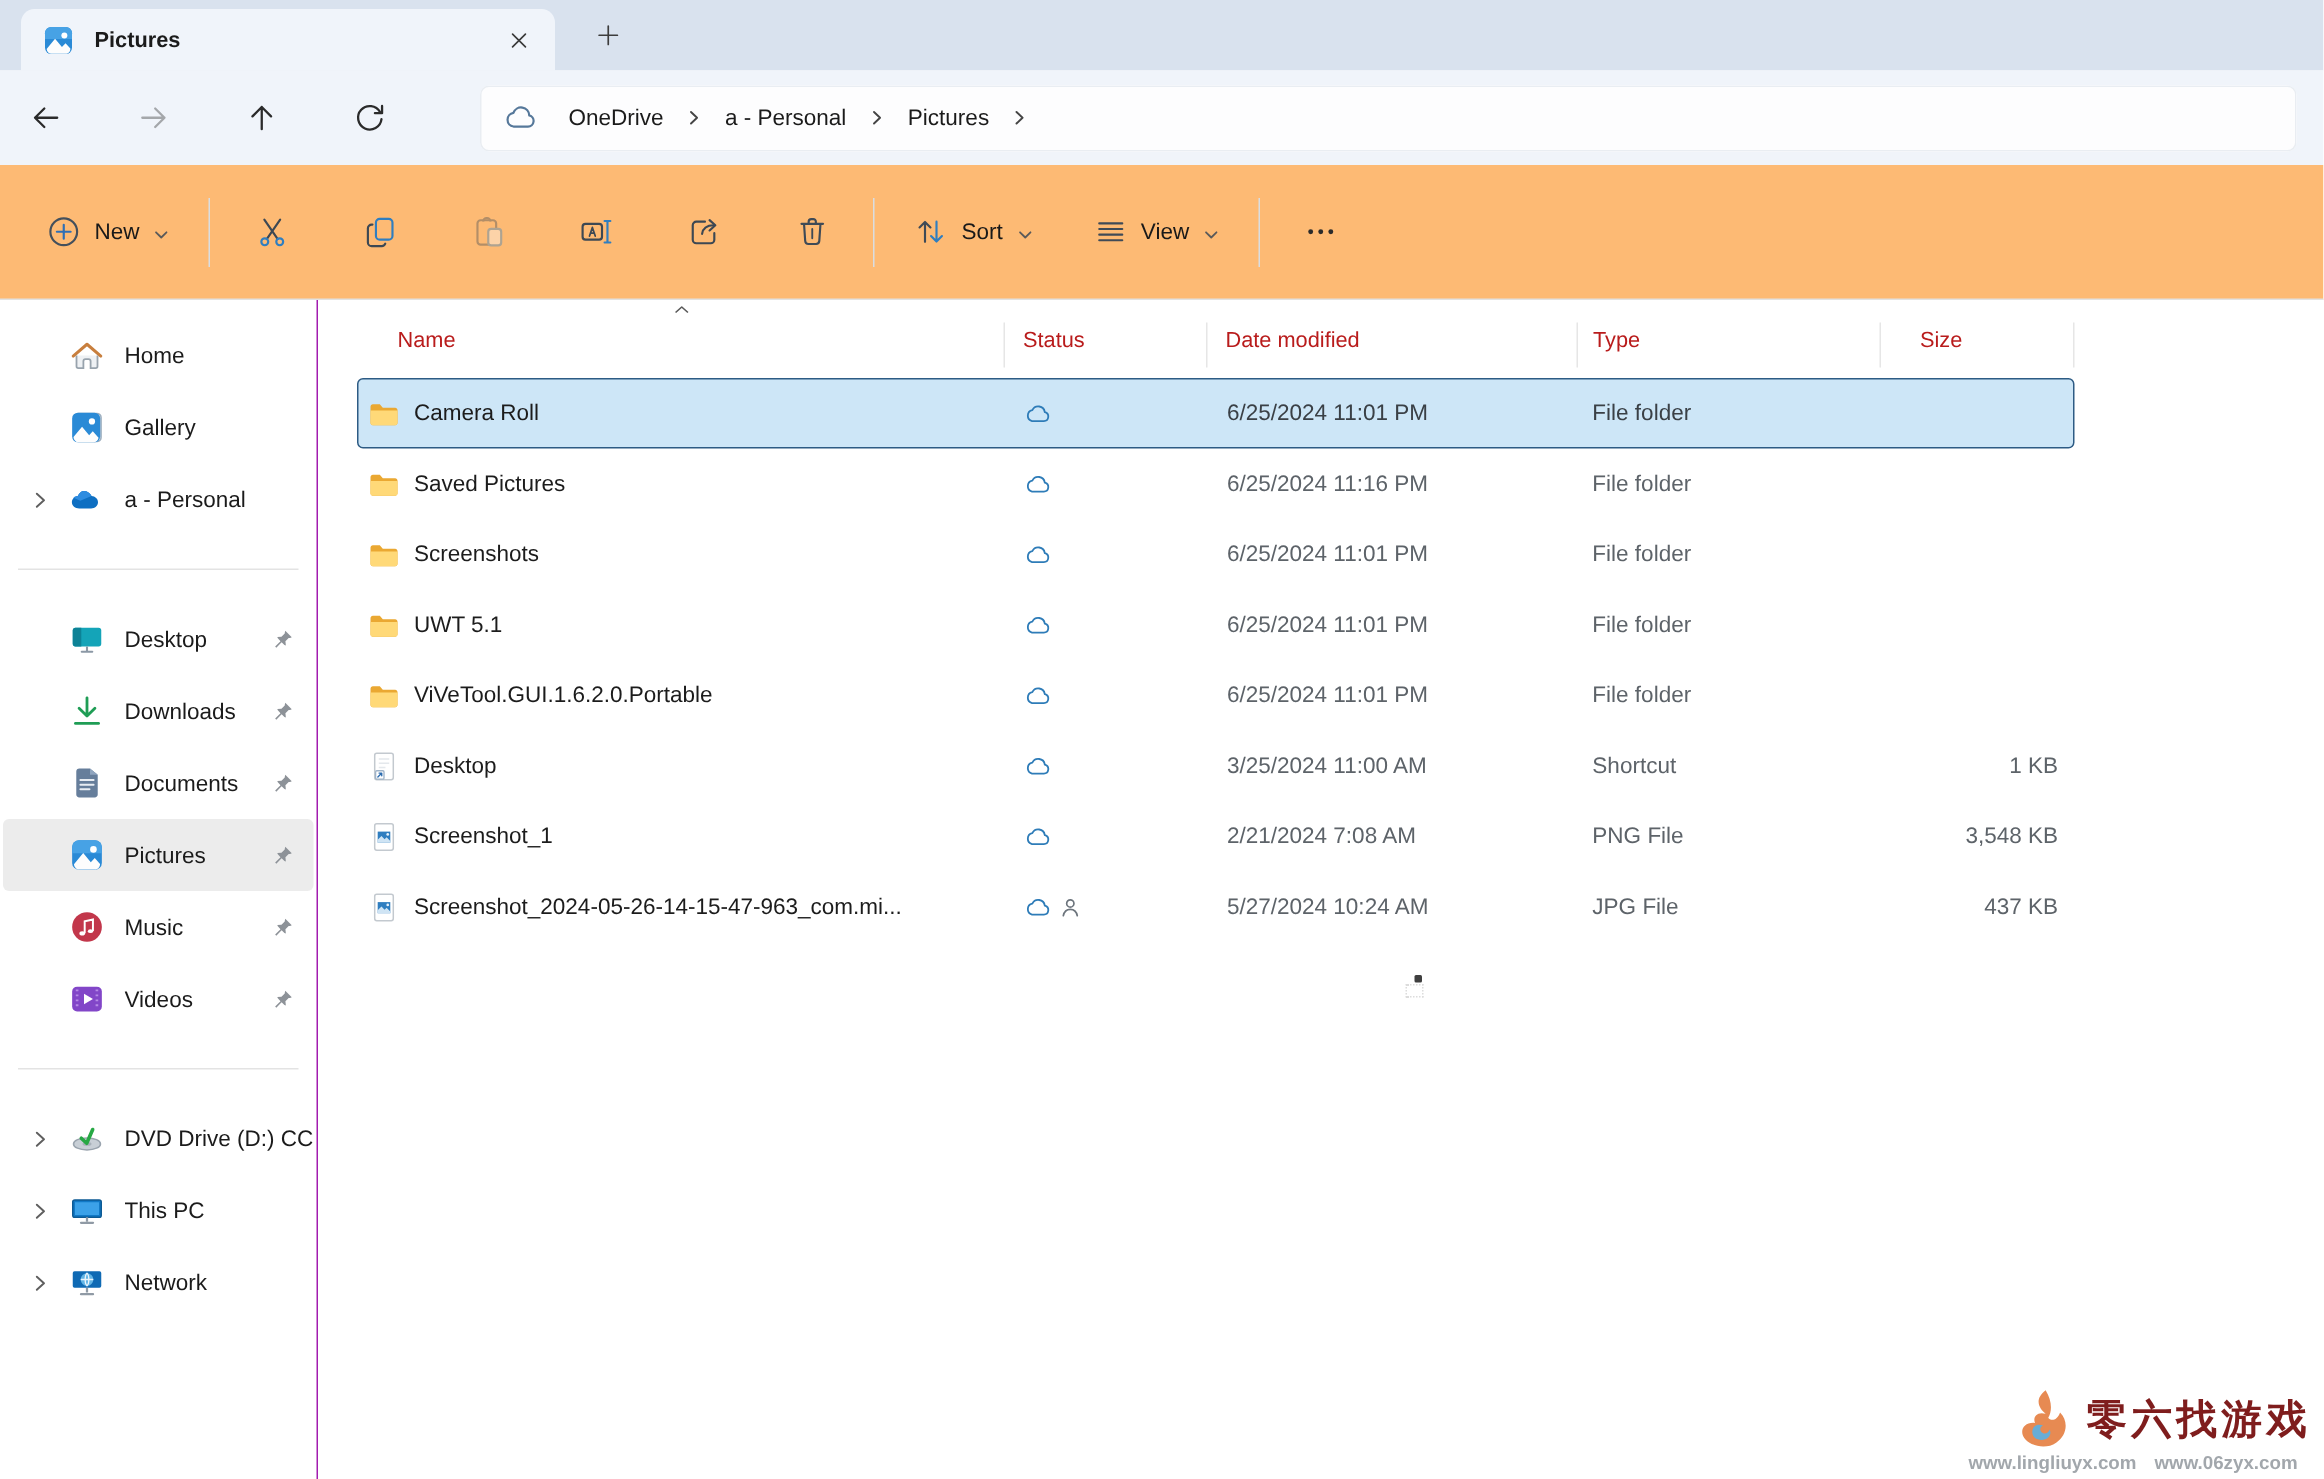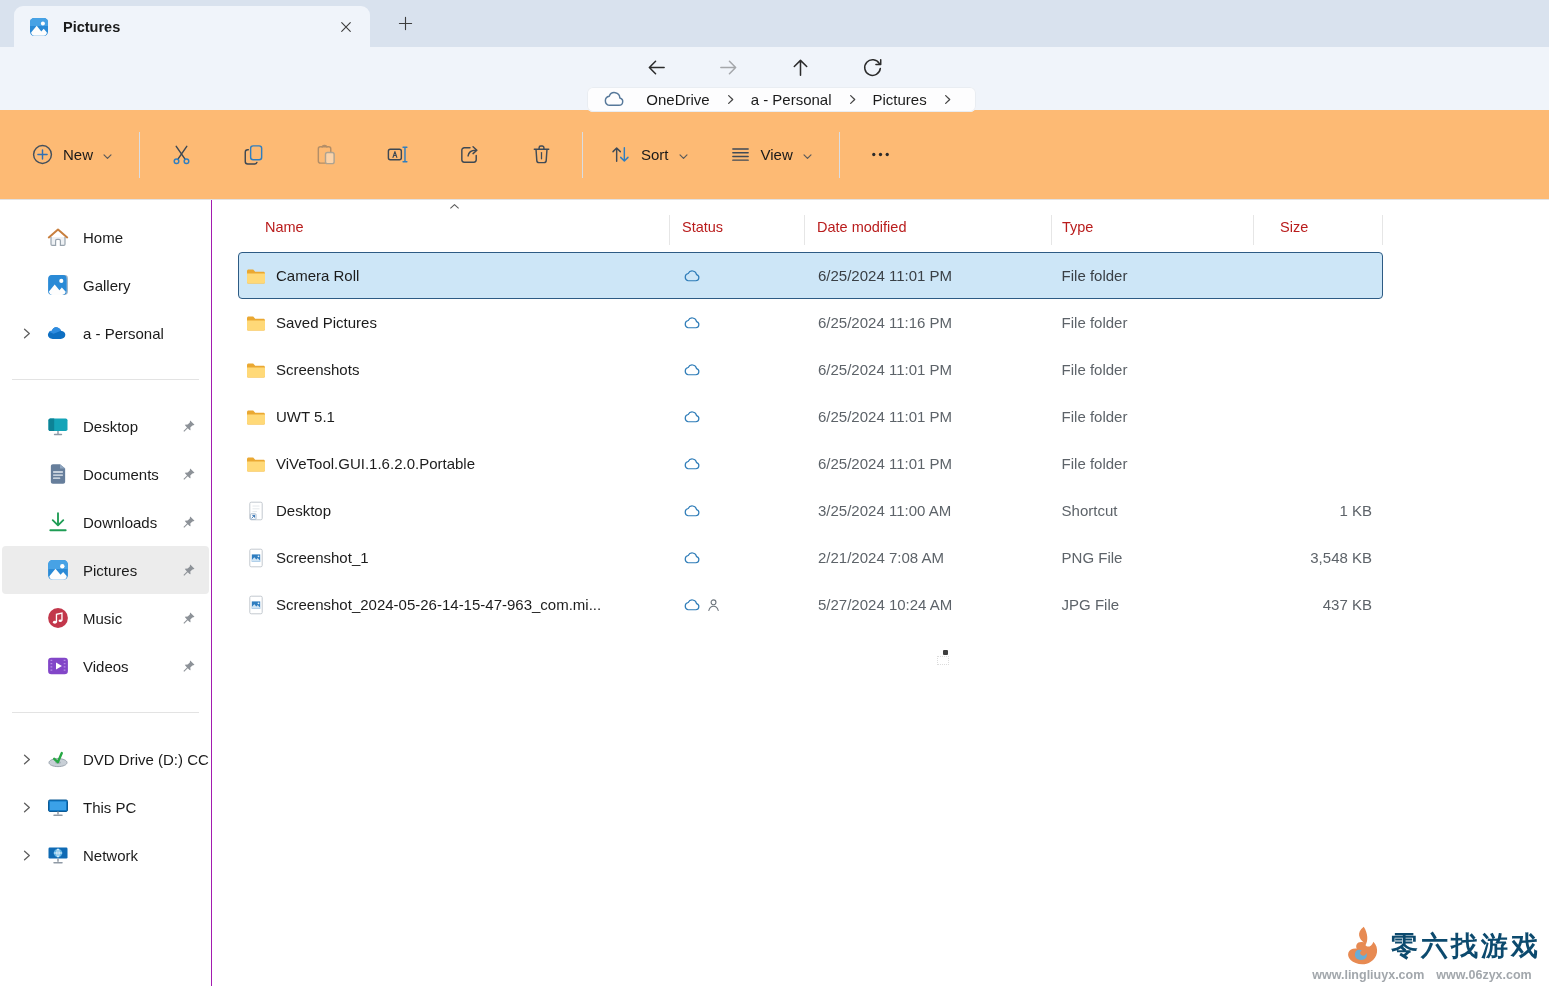--- a/index.html
+++ b/index.html
@@ -22,21 +22,21 @@
     padding:0 10px 0 15px;
   }
   .tab-ic { width:20px; height:20px; }
   .tab-title { flex:1; margin-left:14px; font-size:14.5px; font-weight:600; color:#1b1b1b; }
   .tab-close { width:28px; height:28px; border-radius:5px; }
   .tab-close svg { width:12px; height:12px; }
   .newtab { width:34px; height:34px; margin-left:18px; align-self:center; display:flex; align-items:center; justify-content:center; border-radius:5px; }
   .newtab .ic { width:15px; height:15px; }
 
   
-  .navbar { height:63px; background:#f0f4fa; display:flex; align-items:center; padding-left:8px;flex-direction:column; }
+  .navbar { height:63px; background:#f0f4fa; display:flex; align-items:center; padding-left:8px; }
   .nav-btns { display:flex; align-items:center; }
   .nav-btn { width:44px; height:40px; margin-right:28px; display:flex; align-items:center; justify-content:center; border-radius:5px; }
   .nav-btn .ic { width:21px; height:21px; }
   .disabled { opacity:.38; }
   .addressbar {
     flex:1; height:44px; margin-left:24px; margin-right:18px;
     background:#fdfdfe; border-radius:6px; box-shadow:inset 0 0 0 1px #e9edf2;
     display:flex; align-items:center; padding:0 16px;
   }
   .crumb-cloud { width:23px; height:17px; margin-right:12px; }
@@ -92,21 +92,21 @@
   .cell-size { width:129px; padding-right:10px; text-align:right; color:#5d6369; }
   .file-row.selected .cell-date, .file-row.selected .cell-type, .file-row.selected .cell-size { color:#3a4046; }
 
   .cursor-dot { position:absolute; left:731px; top:450px; width:5px; height:5px; background:#3f3f3f; border-radius:1px; }
   .cursor-ghost { position:absolute; left:725px; top:456px; width:12px; height:9px; border:1px dotted #dcdcdc; }
 
   
   .watermark { position:absolute; right:8px; bottom:4px; width:238px; }
   .wm-top { display:flex; align-items:center; justify-content:flex-end; gap:8px; }
   .wm-logo { width:42px; height:42px; }
-  .wm-title { font-size:27px; font-weight:bold; color:#0c4a6e; letter-spacing:3px; white-space:nowrap; }
+  .wm-title { font-size:27px; font-weight:bold; color:#7f1d1d; letter-spacing:3px; white-space:nowrap; }
   .wm-urls { display:flex; justify-content:center; gap:12px; font-size:12.5px; font-weight:bold; color:#a2a7ac; margin-top:1px; }
 </style>
 </head>
 <body>
 
 <div class="tabbar">
   <div class="tab">
     <span class="ic tab-ic">
         <svg viewBox="0 0 20 20">
           <rect x="1" y="1" width="18" height="18" rx="4.2" fill="#2a8ad6"></rect>
@@ -386,46 +386,46 @@
             </svg>
           </span>
   </div>
         <div class="side-item">
     <span class="ic expand" style="visibility: hidden;">
             <svg viewBox="0 0 12 12">
               <path d="M4.2 2L8.6 6 4.2 10" fill="none" stroke="#5f5f5f" stroke-width="1.2" stroke-linecap="round" stroke-linejoin="round"></path>
             </svg>
           </span>
     <span class="ic s-ic">
+            <svg viewBox="0 0 20 20">
+              <path d="M10 2v10.5M5.2 8.3L10 13l4.8-4.7" fill="none" stroke="#1f9d55" stroke-width="1.7" stroke-linecap="round" stroke-linejoin="round"></path>
+              <path d="M3 17.5h14" stroke="#1f9d55" stroke-width="1.7" stroke-linecap="round"></path>
+            </svg>
+          </span>
+    <span class="side-label">Downloads</span>
+    <span class="ic pin">
+            <svg viewBox="0 0 16 16">
+              <path d="M9.8 1.6l4.6 4.6-1.2.5-1 .1-2.3 2.3.3 3-1-.3-2-2-3.8 3.8-.8-.8L6.4 9 4.5 7l-.4-1 3-.1 2.3-2.3.1-1z" fill="#8d9298"></path>
+            </svg>
+          </span>
+  </div>
+        <div class="side-item">
+    <span class="ic expand" style="visibility: hidden;">
+            <svg viewBox="0 0 12 12">
+              <path d="M4.2 2L8.6 6 4.2 10" fill="none" stroke="#5f5f5f" stroke-width="1.2" stroke-linecap="round" stroke-linejoin="round"></path>
+            </svg>
+          </span>
+    <span class="ic s-ic">
             <svg viewBox="0 0 18 20">
               <path d="M2.5 3c0-1 .8-1.8 1.8-1.8h6.5L15.5 5v12c0 1-.8 1.8-1.8 1.8H4.3c-1 0-1.8-.8-1.8-1.8z" fill="#667e9b"></path>
               <path d="M10.8 1.2L15.5 5h-4.7z" fill="#8fa5bf"></path>
               <path d="M5 8.2h8M5 11h8M5 13.8h5.5" stroke="#e8edf3" stroke-width="1.2" stroke-linecap="round"></path>
             </svg>
           </span>
     <span class="side-label">Documents</span>
-    <span class="ic pin">
-            <svg viewBox="0 0 16 16">
-              <path d="M9.8 1.6l4.6 4.6-1.2.5-1 .1-2.3 2.3.3 3-1-.3-2-2-3.8 3.8-.8-.8L6.4 9 4.5 7l-.4-1 3-.1 2.3-2.3.1-1z" fill="#8d9298"></path>
-            </svg>
-          </span>
-  </div>
-        <div class="side-item">
-    <span class="ic expand" style="visibility: hidden;">
-            <svg viewBox="0 0 12 12">
-              <path d="M4.2 2L8.6 6 4.2 10" fill="none" stroke="#5f5f5f" stroke-width="1.2" stroke-linecap="round" stroke-linejoin="round"></path>
-            </svg>
-          </span>
-    <span class="ic s-ic">
-            <svg viewBox="0 0 20 20">
-              <path d="M10 2v10.5M5.2 8.3L10 13l4.8-4.7" fill="none" stroke="#1f9d55" stroke-width="1.7" stroke-linecap="round" stroke-linejoin="round"></path>
-              <path d="M3 17.5h14" stroke="#1f9d55" stroke-width="1.7" stroke-linecap="round"></path>
-            </svg>
-          </span>
-    <span class="side-label">Downloads</span>
     <span class="ic pin">
             <svg viewBox="0 0 16 16">
               <path d="M9.8 1.6l4.6 4.6-1.2.5-1 .1-2.3 2.3.3 3-1-.3-2-2-3.8 3.8-.8-.8L6.4 9 4.5 7l-.4-1 3-.1 2.3-2.3.1-1z" fill="#8d9298"></path>
             </svg>
           </span>
   </div>
         <div class="side-item selected">
     <span class="ic expand" style="visibility: hidden;">
             <svg viewBox="0 0 12 12">
               <path d="M4.2 2L8.6 6 4.2 10" fill="none" stroke="#5f5f5f" stroke-width="1.2" stroke-linecap="round" stroke-linejoin="round"></path>

